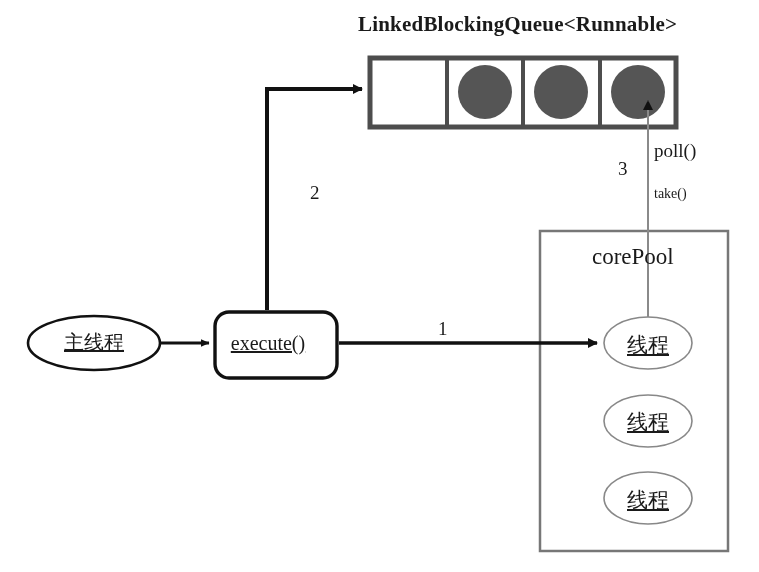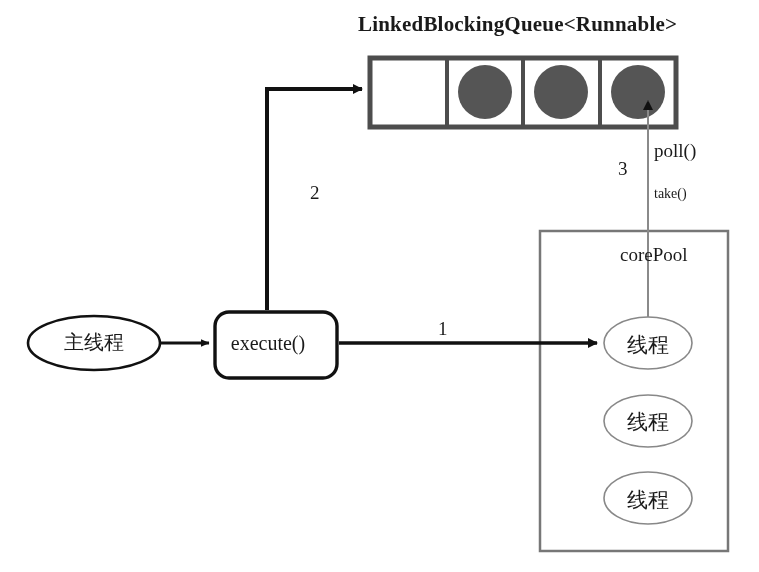--- a/index.html
+++ b/index.html
@@ -55,29 +55,29 @@
     font-size: 19px;
   }
   #label-take {
     left: 654px;
     top: 186px;
     font-size: 14px;
   }
   #label-corepool {
     left: 592px;
     top: 244px;
-    font-size: 19px;
-    margin-left: 28px;
+    font-size: 23px;
   }
   .node-text {
     position: absolute;
     color: #1a1a1a;
     white-space: nowrap;
     text-align: center;
     font-family: "Liberation Serif", "DejaVu Serif", serif;
+    text-decoration: underline;
   }
   #text-main-thread {
     left: 28px;
     top: 329px;
     width: 132px;
     font-size: 20px;
   }
   #text-execute {
     left: 216px;
     top: 332px;

